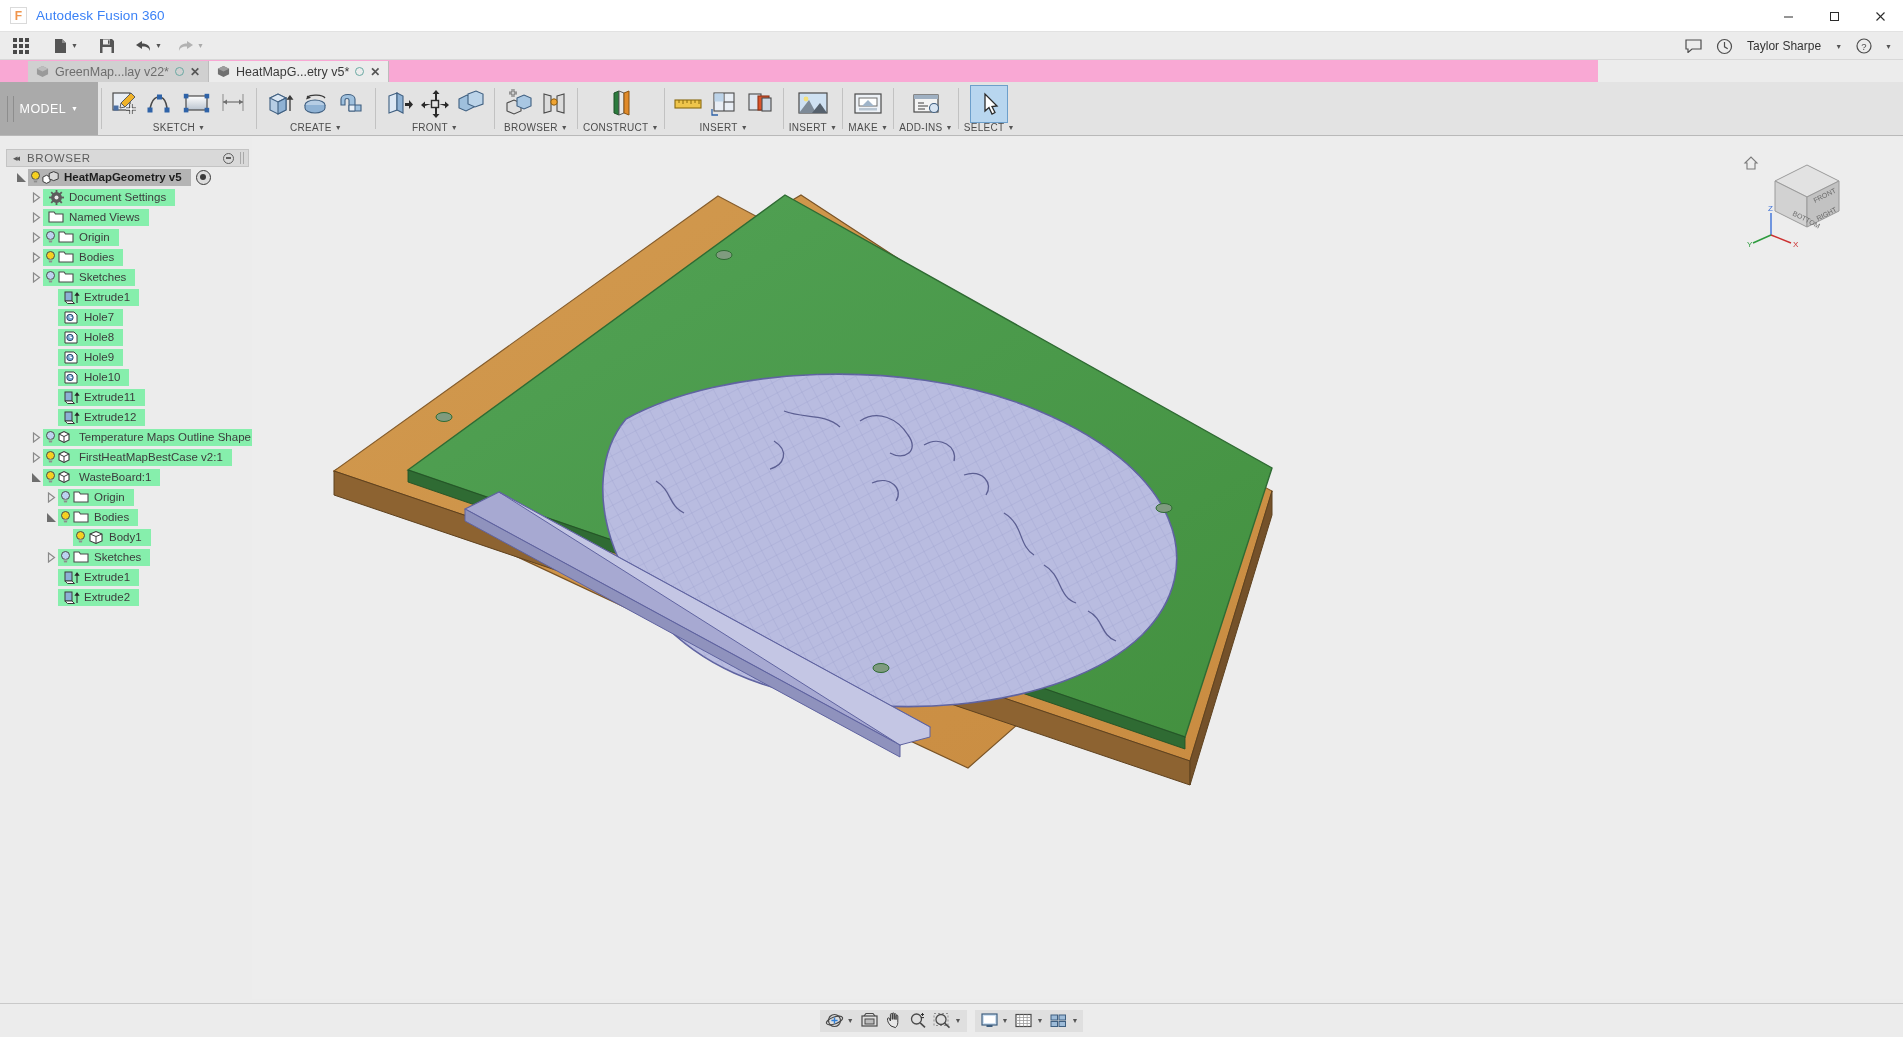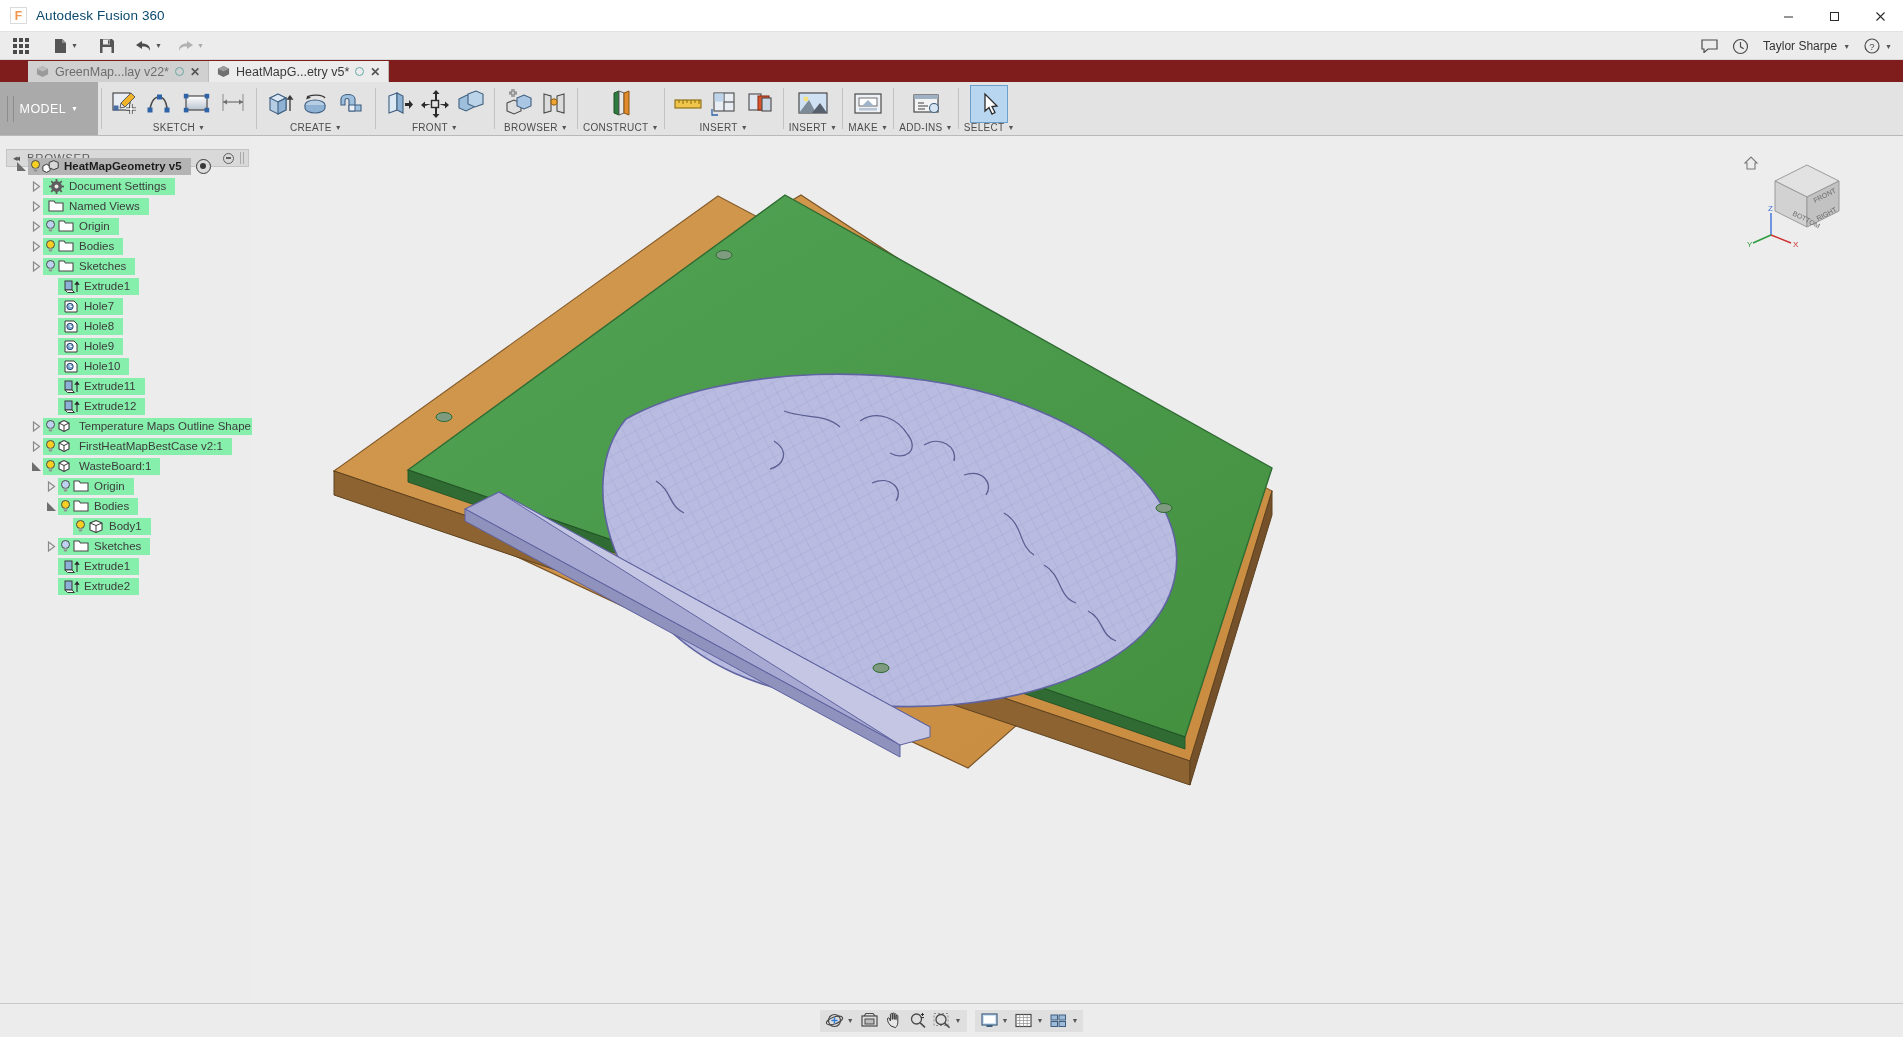--- a/index.html
+++ b/index.html
@@ -18,44 +18,44 @@
     position: absolute; left: 0; top: 0; width: 1903px; height: 32px;
     background: #ffffff; border-bottom: 1px solid #e2e2e2;
     display: flex; align-items: center;
   }
   .fusion-logo {
     width: 17px; height: 17px; margin-left: 10px; margin-right: 9px;
     background: #ffffff; border: 1px solid #dadada;
     display: flex; align-items: center; justify-content: center;
     font-weight: bold; font-size: 12px; color: #f0954b; line-height: 1;
   }
-  .title-text { font-size: 13.5px; color: #0c4a6e; letter-spacing: .1px; }
+  .title-text { font-size: 13.5px; color: #3b82f6; letter-spacing: .1px; }
   .win-ctrls { position: absolute; right: 0; top: 0; height: 32px; display: flex; }
   .win-btn {
     width: 46px; height: 32px; display: flex; align-items: center; justify-content: center;
     color: #2b2b2b; font-size: 13px;
   }
 
   
   .qab {
     position: absolute; left: 0; top: 32px; width: 1903px; height: 28px;
     background: #ececec; border-bottom: 1px solid #d8d8d8;
     display: flex; align-items: center;
   }
   .qab-btn { height: 26px; display:flex; align-items:center; padding: 0 4px; margin-left: 4px; }
   .caret { font-size: 7px; color: #555; margin-left: 3px; line-height: 1; }
   .grid9 { display: grid; grid-template-columns: repeat(3, 4px); grid-template-rows: repeat(3,4px); gap: 2px; }
   .grid9 i { background: #4a4a4a; display: block; width: 4px; height: 4px; }
   .qab-right { position: absolute; right: 4px; top: 0; height: 28px; display: flex; align-items: center; }
-  .qab-right .item { display: flex; align-items: center; padding: 0 7px; height: 26px; color: #333; font-size: 12px; }
+  .qab-right .item { display: flex; align-items: center; padding: 0 7px; height: 26px; color: #333; font-size: 12px; gap: 8px; }
 
   
   .doctabs {
-    position: absolute; left: 0; top: 60px; width: 1903px; height: 22px;
-    background: #7f1d1d; display: flex; align-items: flex-end;
+    position: absolute; left: 0; top: 60px; width: 1598px; height: 22px;
+    background: #f9a8d4; display: flex; align-items: flex-end;
   }
   .dtab {
     height: 21px; display: flex; align-items: center; gap: 6px;
     padding: 0 8px; font-size: 12.5px; color: #6d6d6d;
     background: #d0d0d0; border-right: 1px solid #bcbcbc; position: relative;
   }
   .dtab.active { background: #ececec; color: #3a3a3a; }
   .dtab .cube { width: 13px; height: 13px; }
   .dtab .dot { width: 9px; height: 9px; border: 1.6px solid #6aa9a3; border-radius: 50%; }
   .dtab .x { font-size: 12px; color: #555; font-weight: bold; }
@@ -93,21 +93,21 @@
     background: #d9d9d9; border: 1px solid #c4c4c4;
     display: flex; align-items: center; font-size: 11.5px; color: #5d5d5d; letter-spacing: .6px;
   }
   .browser-hdr .collapse { margin-left: 6px; margin-right: 9px; color: #5a5a5a; font-size: 9px; letter-spacing: -2px; }
   .browser-hdr .pin { position: absolute; right: 14px; width: 11px; height: 11px; border: 1.3px solid #5f5f5f;
       border-radius: 50%; display:flex; align-items:center; justify-content:center; }
   .browser-hdr .pin:after { content:''; display:block; width:5px; height:1.4px; background:#5f5f5f; }
   .browser-hdr .grip2 { position:absolute; right:4px; width:4px; height:12px;
       border-left:1px solid #a9a9a9; border-right:1px solid #a9a9a9; }
 
-  .tree { position: absolute; left: 0; top: 156px; width: 252px; }
+  .tree { position: absolute; left: 0; top: 167px; width: 252px; }
   .trow { height: 20px; display: flex; align-items: center; font-size: 11.5px; color: #3c3c3c; position: relative; }
   .trow .hl { display: flex; align-items: center; height: 17px; background: #86efac; padding-right: 9px; }
   .trow.root .hl { background: #b4b4b4; }
   .tw { width: 14px; height: 17px; display: flex; align-items: center; justify-content: center; flex: none; }
   .tri-open { width:0;height:0;border-bottom:9px solid #6e6e6e; border-right:9px solid transparent; }
   .bulb { width: 14px; height: 15px; flex: none; display:flex;align-items:center;justify-content:center;}
   .ticon { width: 18px; height: 16px; flex: none; display:flex;align-items:center;justify-content:center; margin-right: 4px;}
   .tlabel { white-space: nowrap; }
   .trow.root .tlabel { font-weight: bold; color: #1c1c1c; font-size: 11.5px; }
   .eyebtn { width: 15px; height: 15px; margin-left: 5px; border-radius: 50%; border: 1.7px solid #3a3a3a;

